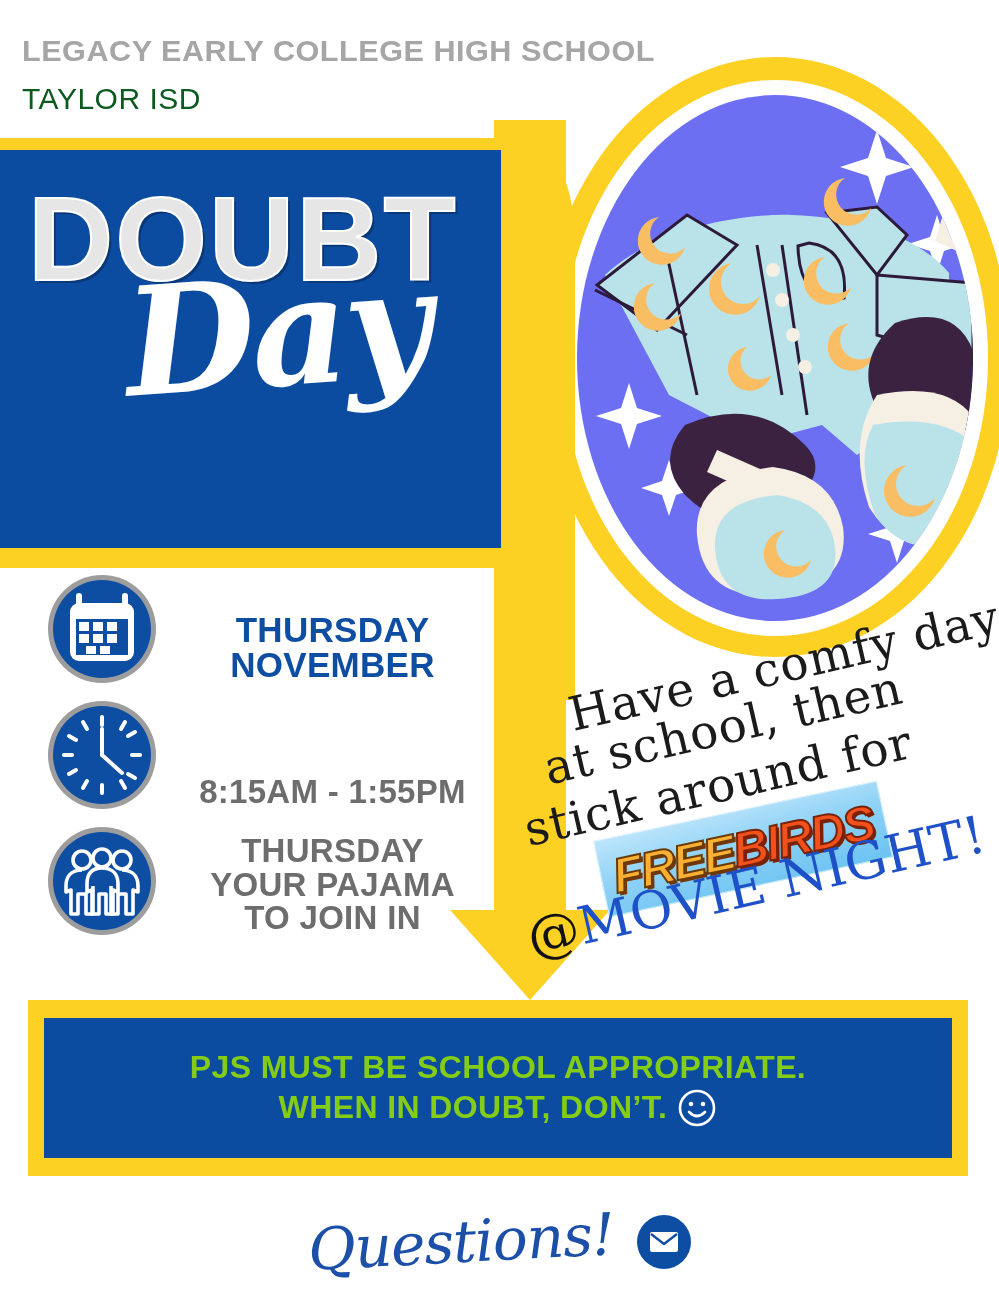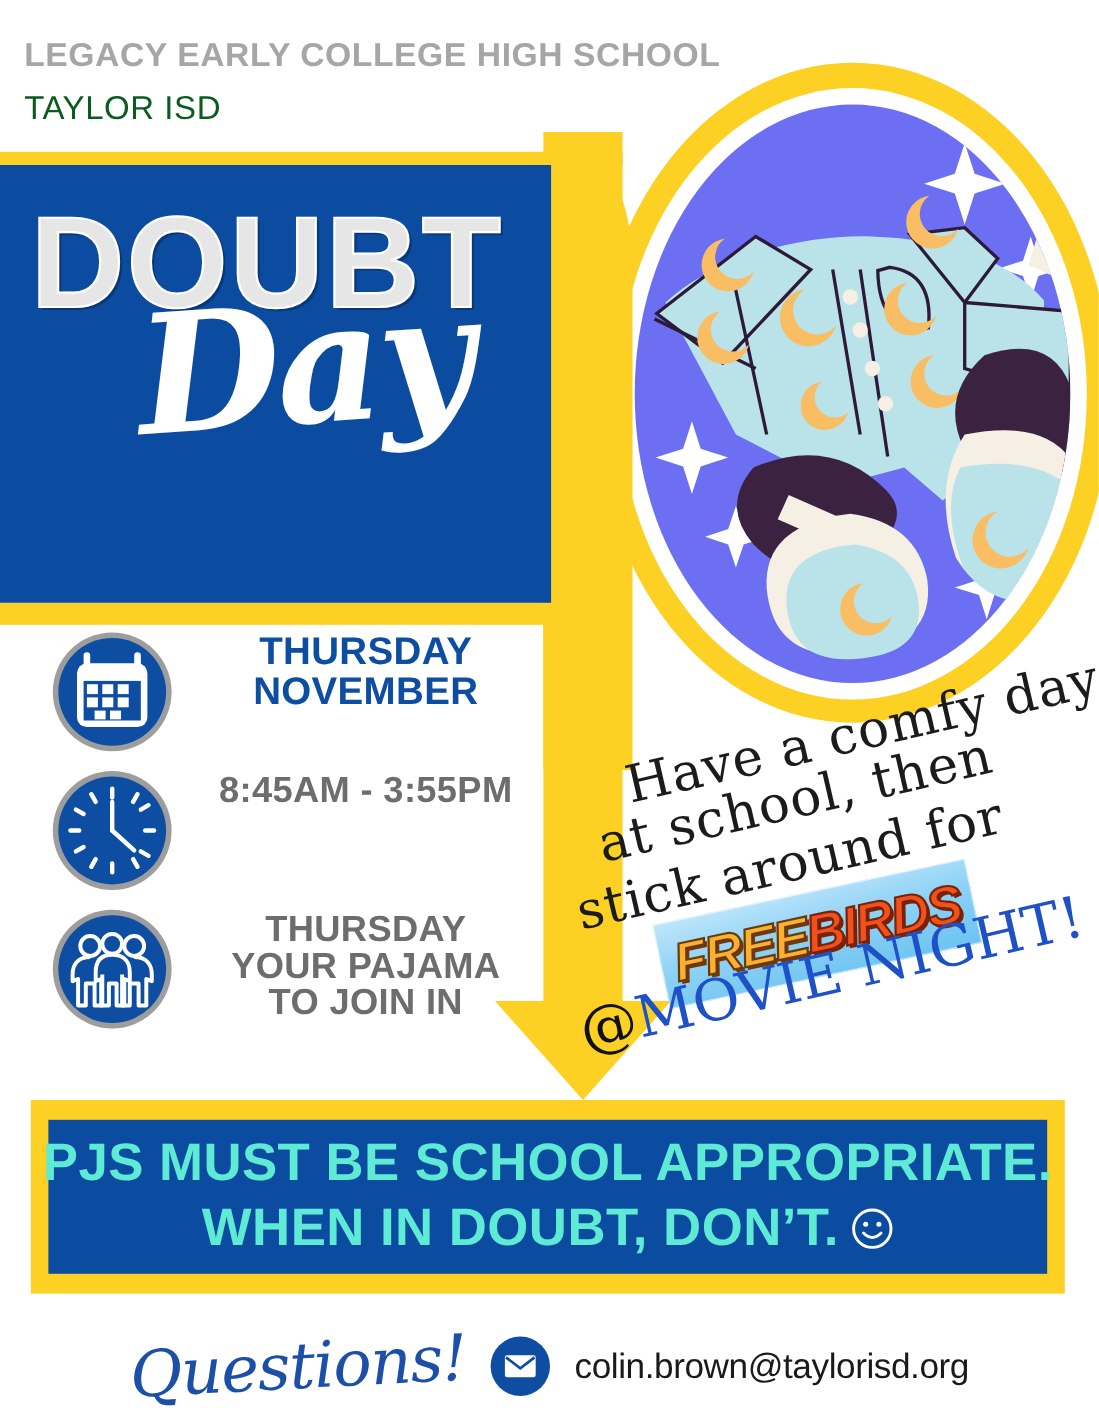--- a/index.html
+++ b/index.html
@@ -35,21 +35,21 @@
   .t-day{position:absolute;left:120px;top:268px;z-index:19;
      font-family:"DejaVu Serif",serif;font-style:italic;font-weight:bold;
      font-size:150px;color:#ffffff;line-height:1;letter-spacing:-4px;
      transform:rotate(-4deg);transform-origin:left top;}
 
   
   .arrow{position:absolute;left:0;top:0;width:999px;height:1293px;z-index:10;pointer-events:none;}
 
   
   .rows{position:absolute;left:48px;top:575px;width:455px;z-index:22;}
-  .row{display:flex;align-items:flex-start;margin-bottom:18px;}
+  .row{display:flex;align-items:flex-end;margin-bottom:18px;}
   .row .ic{flex:0 0 108px;height:108px;position:relative;}
   .row .tx{flex:1;text-align:center;padding-left:6px;}
 
   .ring{position:absolute;inset:0;border-radius:50%;background:#9d9d9d;}
   .ring:after{content:"";position:absolute;left:5px;top:5px;right:5px;bottom:5px;
               border-radius:50%;background:#0d4ea3;}
   .ic svg{position:absolute;left:0;top:0;z-index:3;}
 
   .l1{font-size:35px;font-weight:bold;color:#0d4ea3;line-height:1.02;letter-spacing:.3px;}
   .l2{font-size:35px;font-weight:bold;color:#6d6d6d;line-height:1.02;letter-spacing:.3px;}
@@ -77,21 +77,21 @@
 
   .movie{position:absolute;left:10px;top:228px;white-space:nowrap;z-index:27;
      font-family:"DejaVu Serif",serif;font-size:52px;color:#1e50c8;
      transform:rotate(-13deg);}
   .movie .at{color:#111;}
 
   
   .banner-y{position:absolute;left:28px;top:1000px;width:940px;height:176px;background:#fdd024;z-index:30;}
   .banner-b{position:absolute;left:44px;top:1018px;width:908px;height:140px;background:#0b4ca0;z-index:31;
             display:flex;flex-direction:column;align-items:center;justify-content:center;}
-  .banner-b .bl{color:#5eead4;font-weight:bold;font-size:48px;letter-spacing:.4px;line-height:1.22;
+  .banner-b .bl{color:#84cc16;font-weight:bold;font-size:32px;letter-spacing:.4px;line-height:1.22;
                 white-space:nowrap;display:flex;align-items:center;gap:10px;}
 
   
   .foot{position:absolute;left:0;top:1196px;width:999px;height:92px;z-index:32;
         display:flex;align-items:center;justify-content:center;gap:22px;}
   .q{font-family:"DejaVu Serif",serif;font-style:italic;font-size:58px;color:#1b4fa8;
      letter-spacing:-1px;transform:rotate(-3deg);}
   .mailcirc{width:54px;height:54px;border-radius:50%;background:#0d4ea3;
             display:flex;align-items:center;justify-content:center;}
   .email{font-size:32px;color:#1a1a1a;letter-spacing:-.4px;}
@@ -238,21 +238,21 @@
             <path d="M35 87 l4 -7"></path>
               <path d="M73 28 l4 -7"></path>
           </g>
           <g stroke="#ffffff" stroke-width="4" fill="none" stroke-linecap="round">
             <path d="M54 54 V28"></path>
               <path d="M54 54 L74 72"></path>
           </g>
         </svg>
       </div>
       <div class="tx small">
-        <div class="l2">8:45AM - 3:55PM</div>
+        <div class="l2">8:15AM - 1:55PM</div>
       </div>
     </div>
 
     <div class="row">
       <div class="ic">
         <div class="ring"></div>
         <svg width="108" height="108" viewBox="0 0 108 108">
           <g fill="none" stroke="#ffffff" stroke-width="3.6" stroke-linejoin="round">
             <circle cx="34" cy="33" r="9"></circle>
               <circle cx="54" cy="31" r="9"></circle>
@@ -303,16 +303,15 @@
   </div>
 
   <div class="foot">
     <div class="q">Questions!</div>
     <div class="mailcirc">
       <svg width="30" height="22" viewBox="0 0 30 22">
         <rect x="1" y="1" width="28" height="20" rx="2" fill="#ffffff"></rect>
         <path d="M2 3 L15 13 L28 3" fill="none" stroke="#0d4ea3" stroke-width="2.4"></path>
       </svg>
     </div>
-    <div class="email">colin.brown@taylorisd.org</div>
   </div>
 
 </div>
 
 </body></html>

